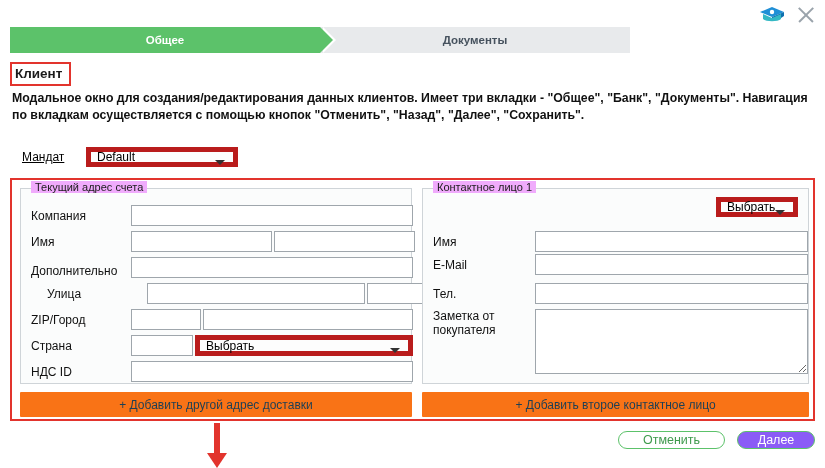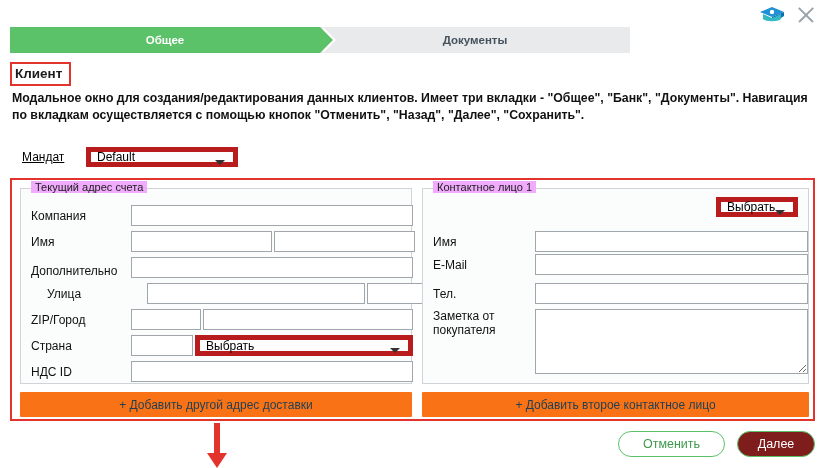--- a/index.html
+++ b/index.html
@@ -216,42 +216,42 @@
     justify-content: center;
     cursor: pointer;
     border-radius: 1px;
   }
   .add-left  { left: 8px;  top: 212px; width: 392px; }
   .add-right { left: 410px; top: 212px; width: 387px; }
 
   
   .btn {
     position: absolute;
-    height: 26px;
+    height: 18px;
     border-radius: 13px;
     display: flex;
     align-items: center;
     justify-content: center;
     font-size: 12.5px;
     cursor: pointer;
     box-sizing: border-box;
   }
   .btn-cancel {
     right: 100px;
     top: 431px;
     width: 107px;
     border: 1px solid #5cc26a;
     color: #3f9a4d;
     background: #ffffff;
   }
   .btn-next {
     right: 10px;
     top: 431px;
     width: 78px;
-    background: #7f1d1d;
+    background: #8b5cf6;
     color: #ffffff;
     border: 1px solid #5cc26a;
   }
 
   
   .red-arrow {
     position: absolute;
     left: 207px;
     top: 423px;
     width: 20px;

